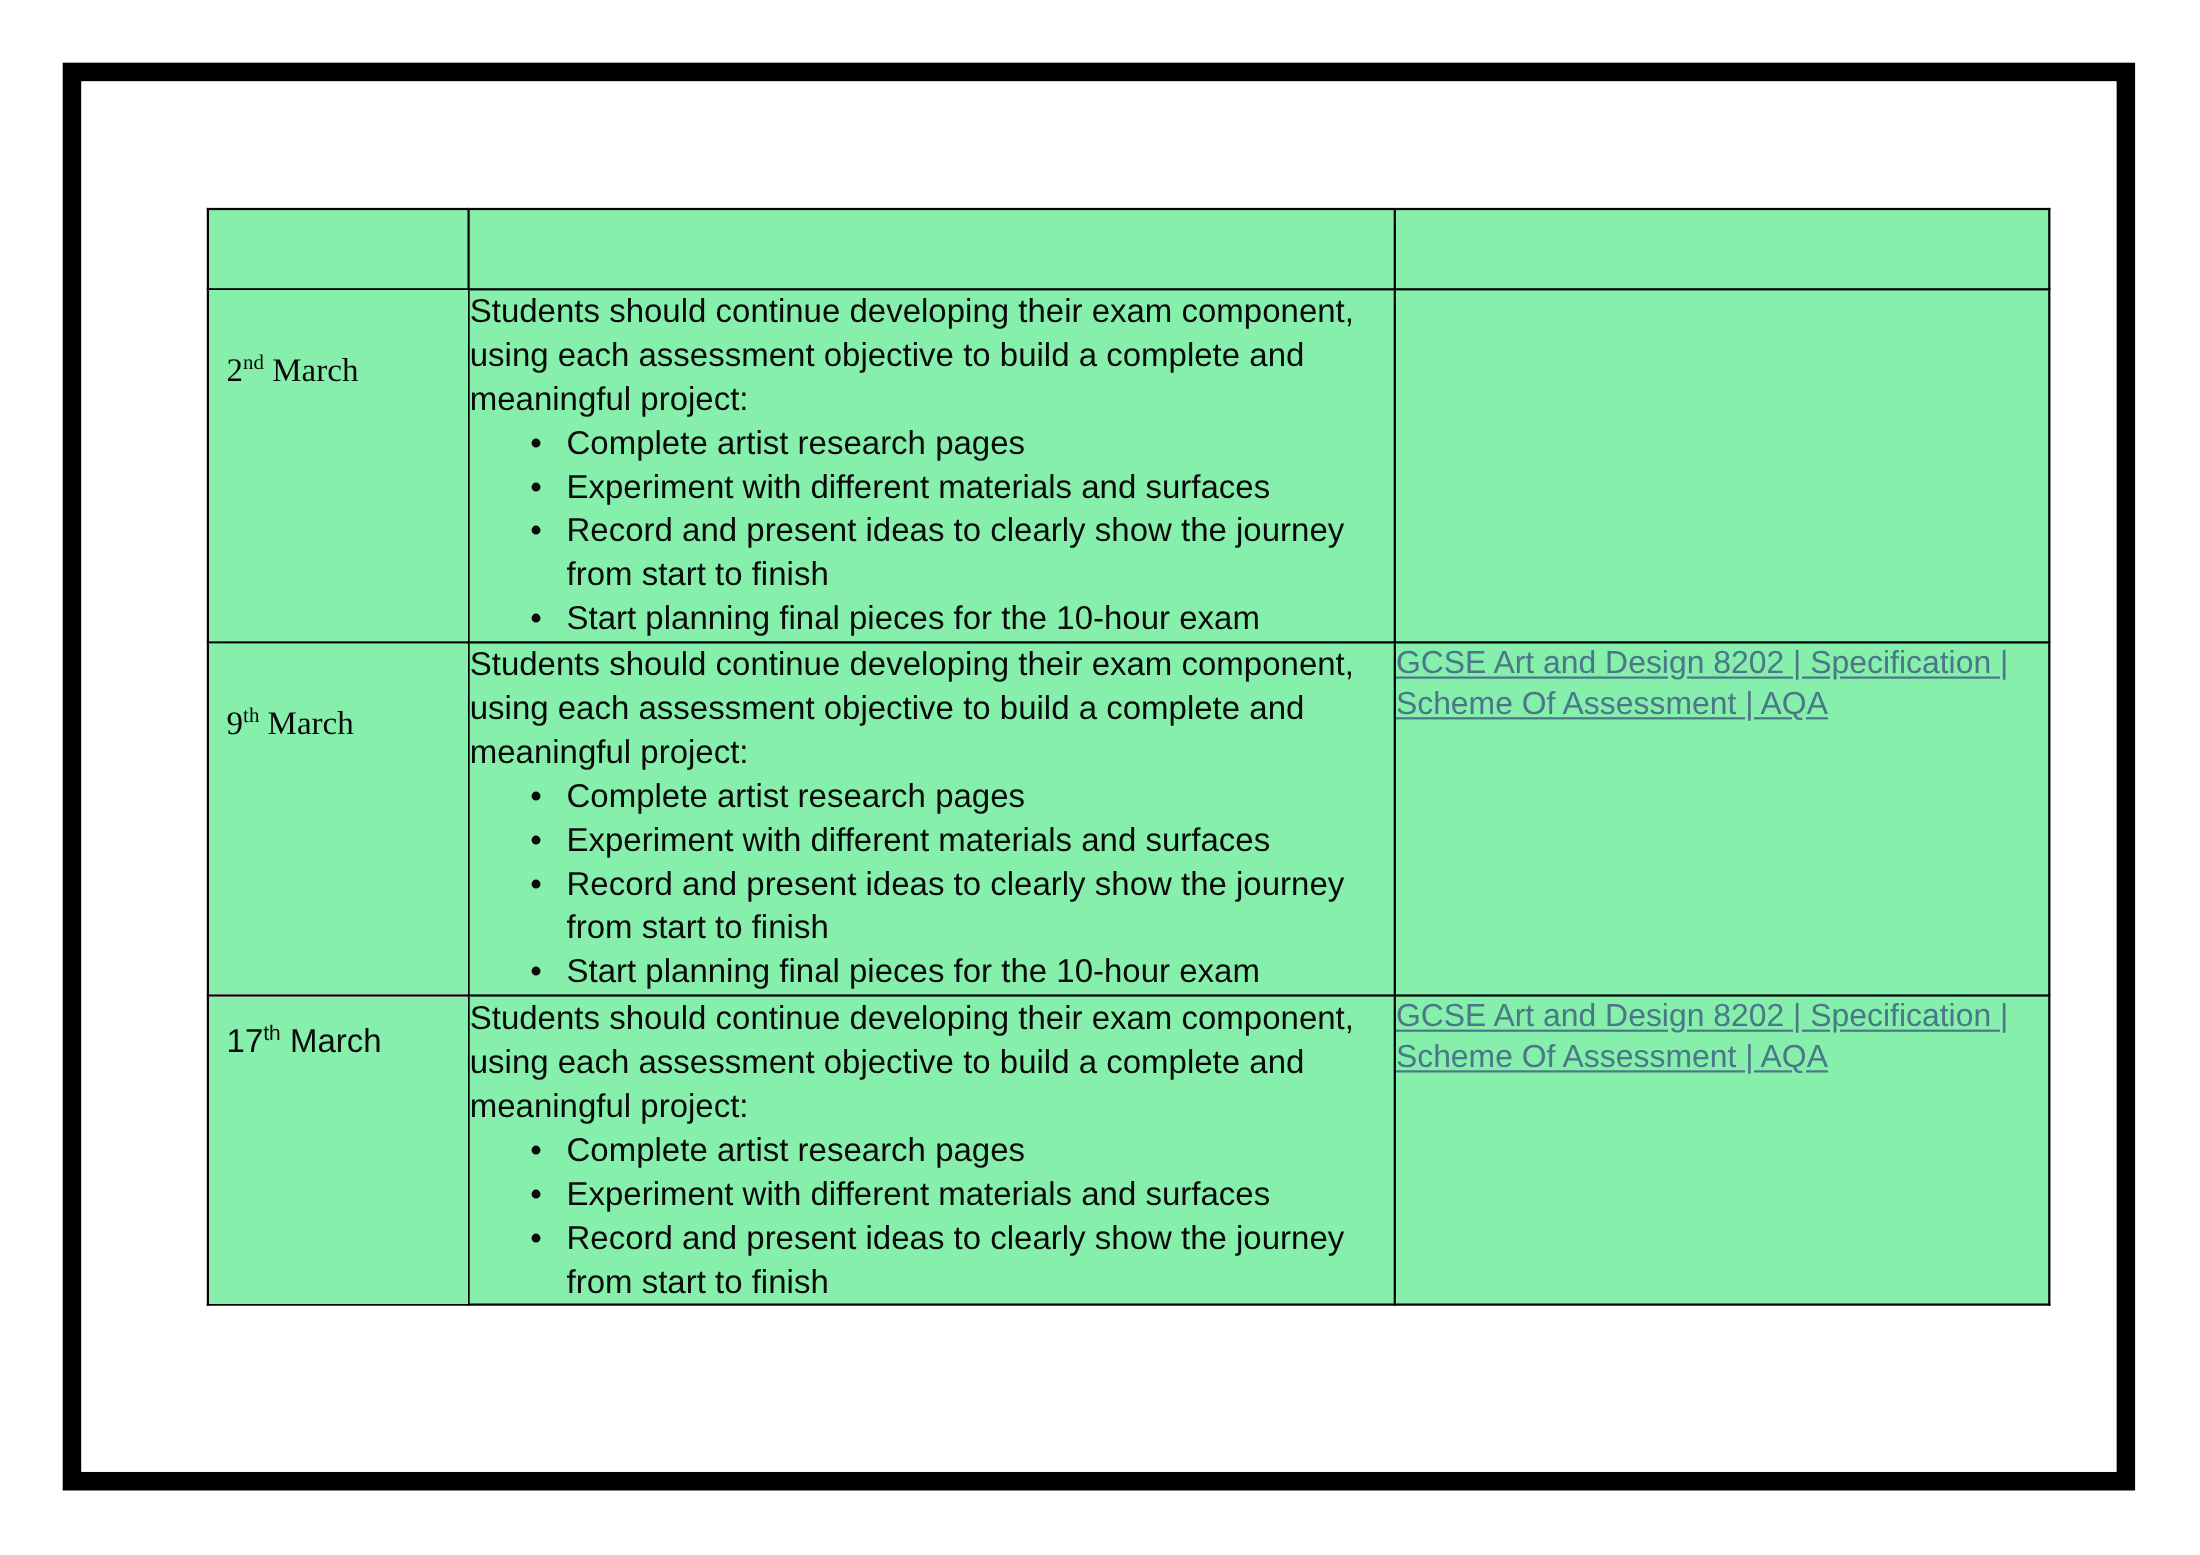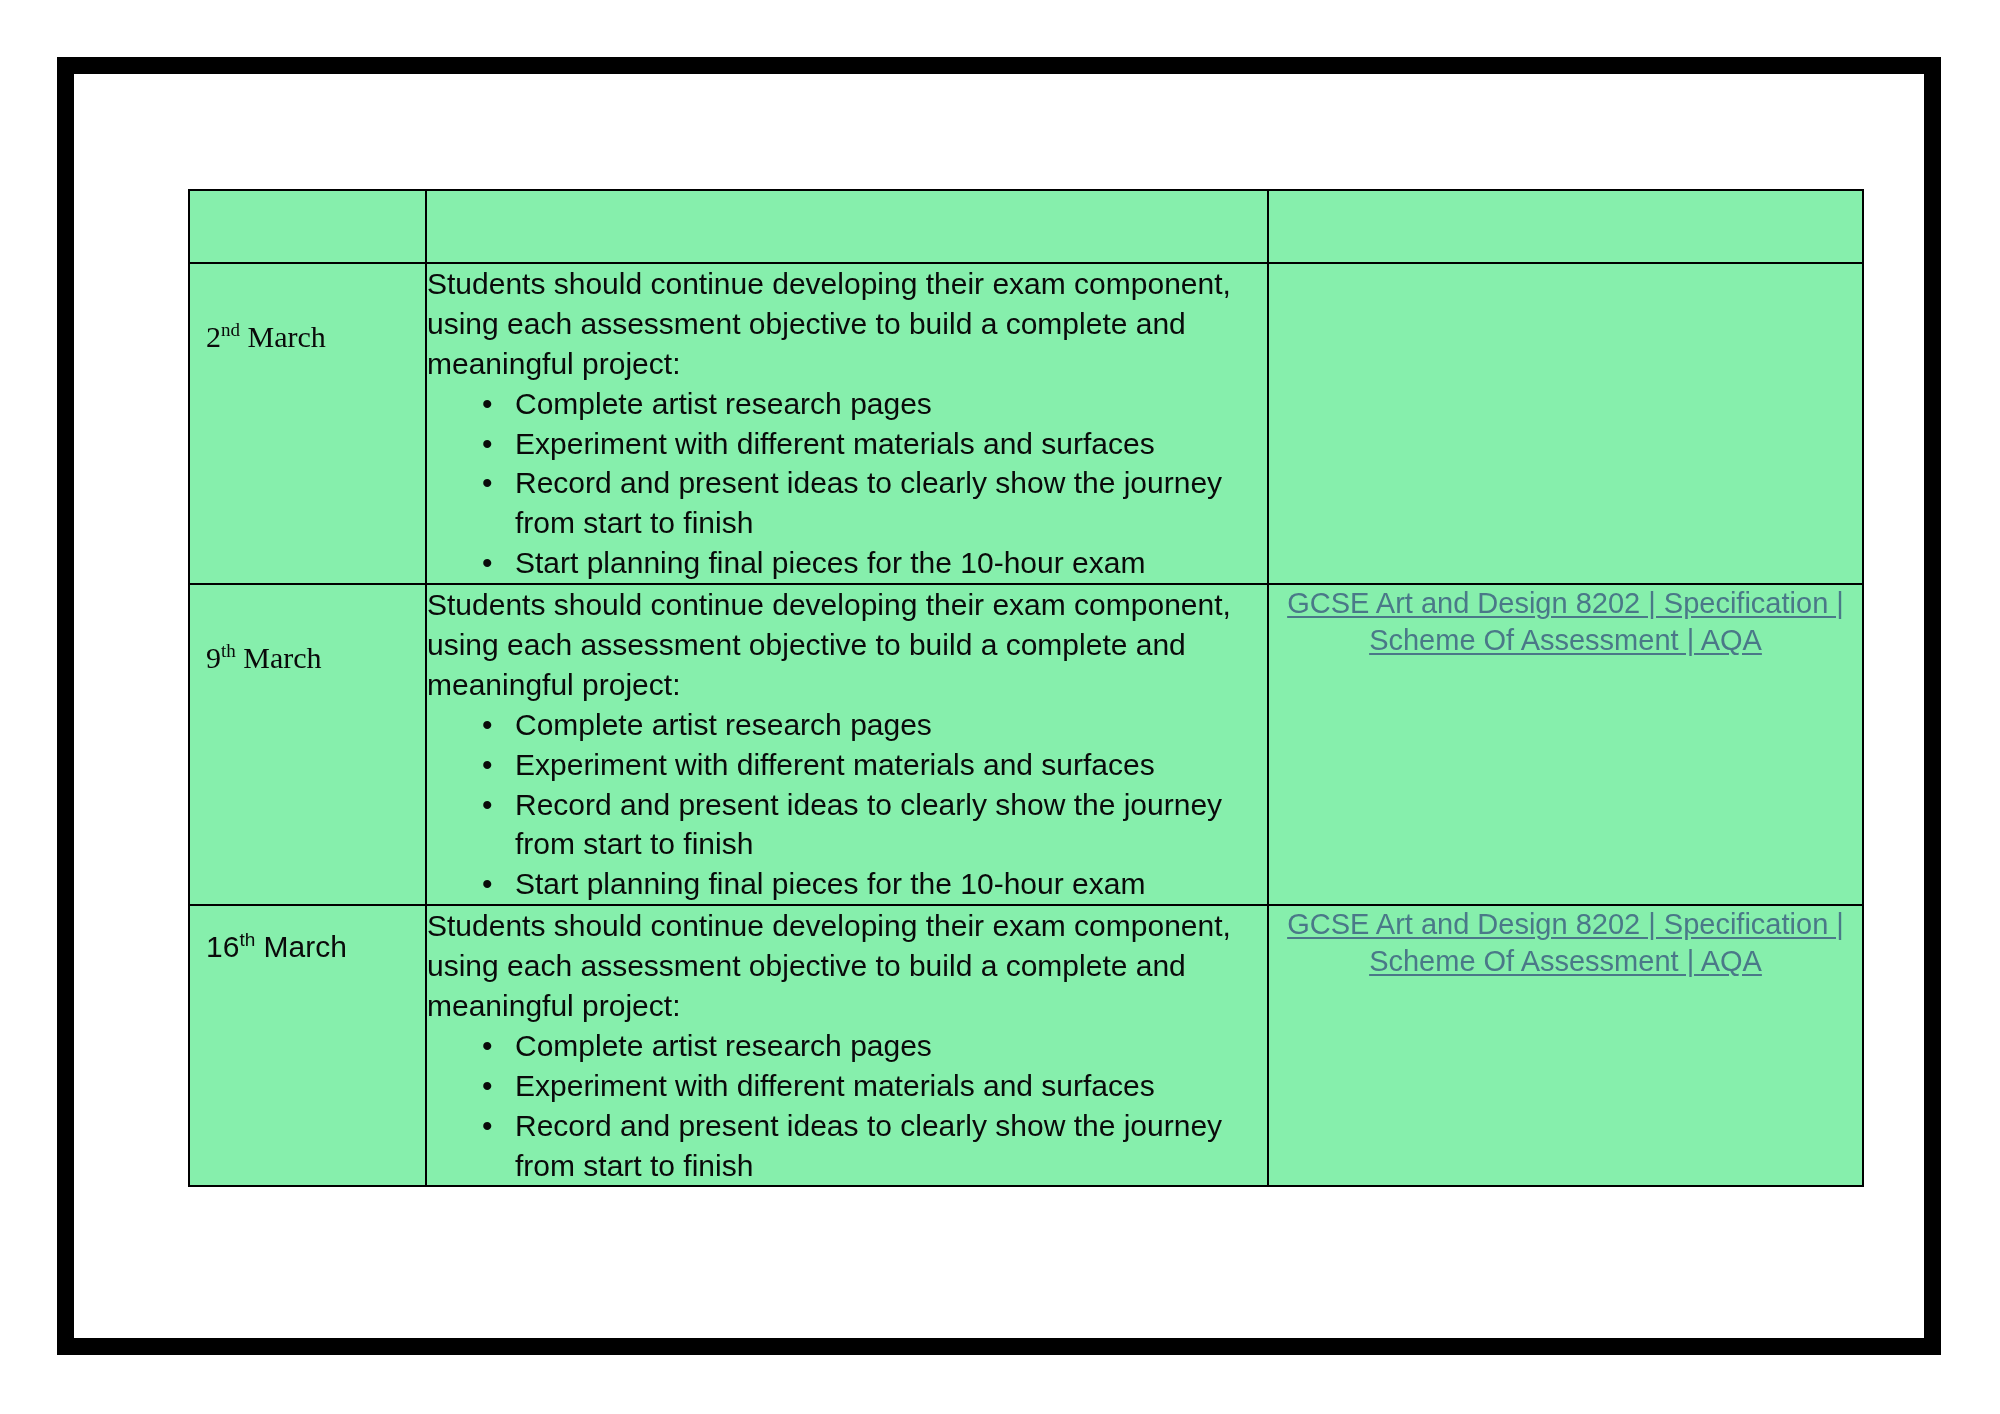--- a/index.html
+++ b/index.html
@@ -118,21 +118,20 @@
     left: 55px;
     top: 0;
     font-size: 30px;
     line-height: 1.33;
     color: #0a0a0a;
   }
 
   
   .link-cell {
     padding: 12px 10px 10px 14px;
-    text-align: center;
   }
   .doc-link {
     font-size: 29px;
     line-height: 1.28;
     color: #4a7888;
     text-decoration: underline;
     text-underline-offset: 3px;
     display: inline;
     cursor: pointer;
   }
@@ -197,21 +196,21 @@
                 <li><span class="bullet-dot">•</span><span>Start planning final pieces for the 10-hour exam</span></li>
               </ul>
             </td>
             <td class="link-cell">
               <span class="doc-link">GCSE Art and Design 8202 | Specification | Scheme Of Assessment | AQA</span>
             </td>
           </tr>
 
           <tr>
             <td class="date-cell">
-              <div class="date-text pos-top"><span>16</span><span class="date-sup">th</span><span> March</span></div>
+              <div class="date-text pos-top"><span>17</span><span class="date-sup">th</span><span> March</span></div>
             </td>
             <td class="body-cell">
               <p class="body-intro">Students should continue developing their exam component, using each assessment objective to build a complete and meaningful project:</p>
               <ul class="bullet-list">
                 <li><span class="bullet-dot">•</span><span>Complete artist research pages</span></li>
                 <li><span class="bullet-dot">•</span><span>Experiment with different materials and surfaces</span></li>
                 <li><span class="bullet-dot">•</span><span>Record and present ideas to clearly show the journey from start to finish</span></li>
               </ul>
             </td>
             <td class="link-cell">

